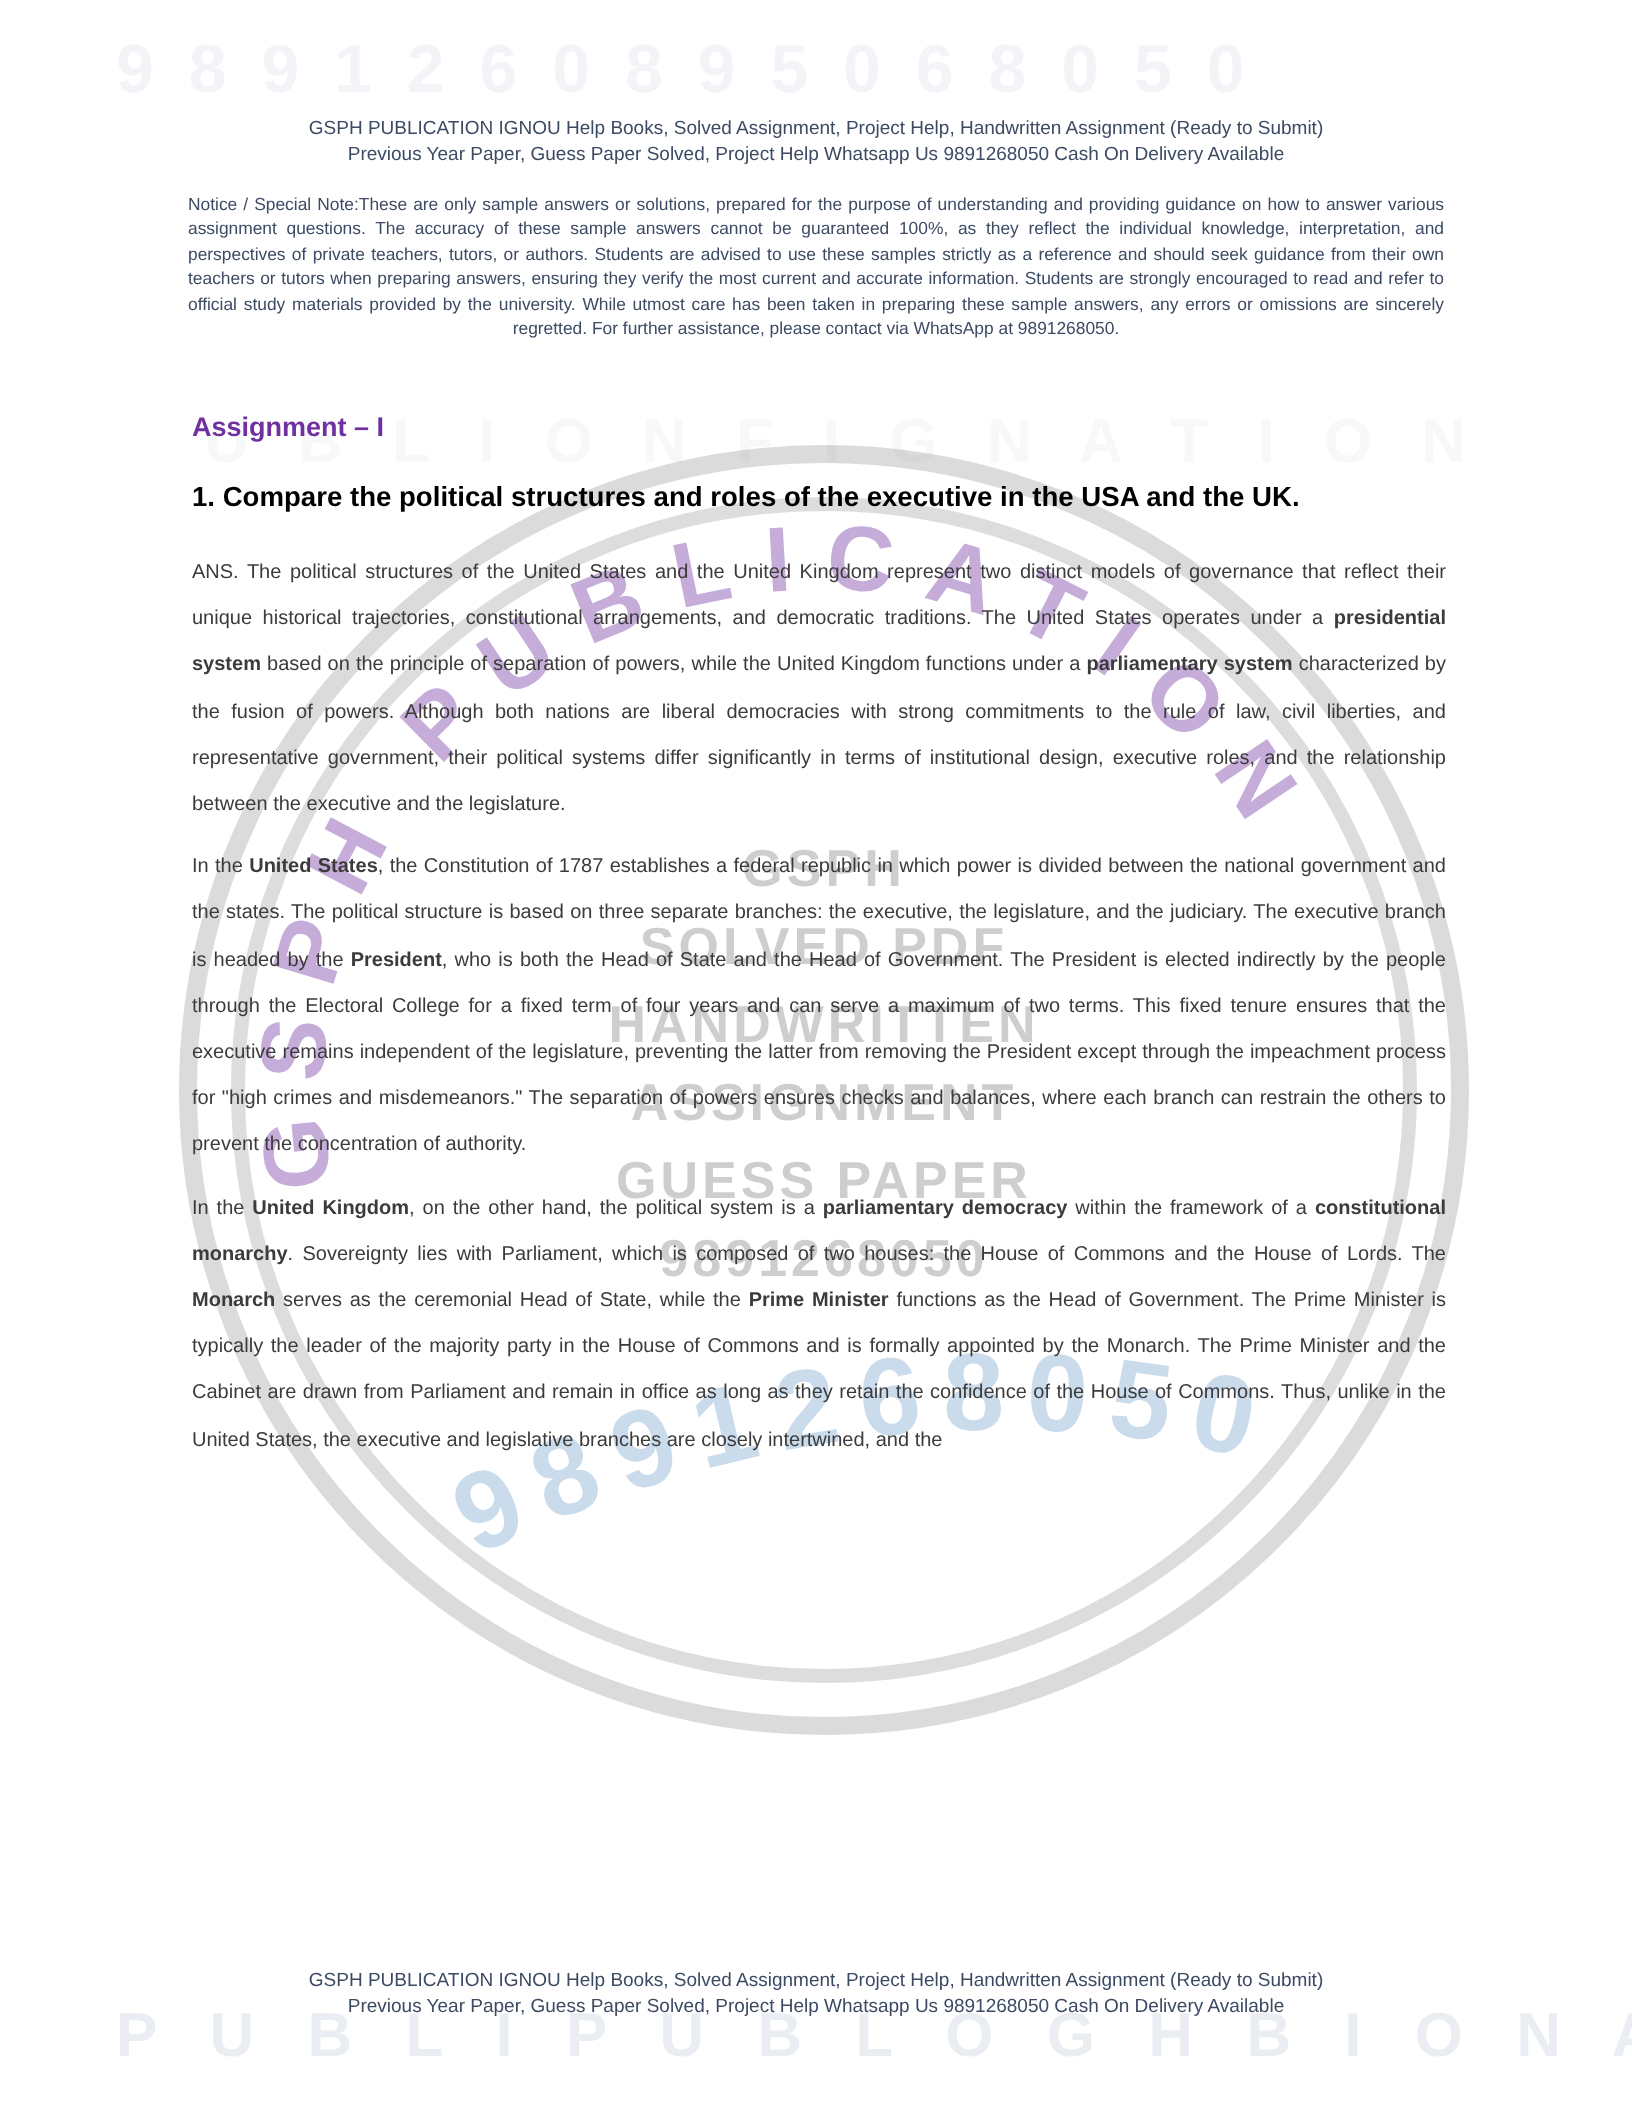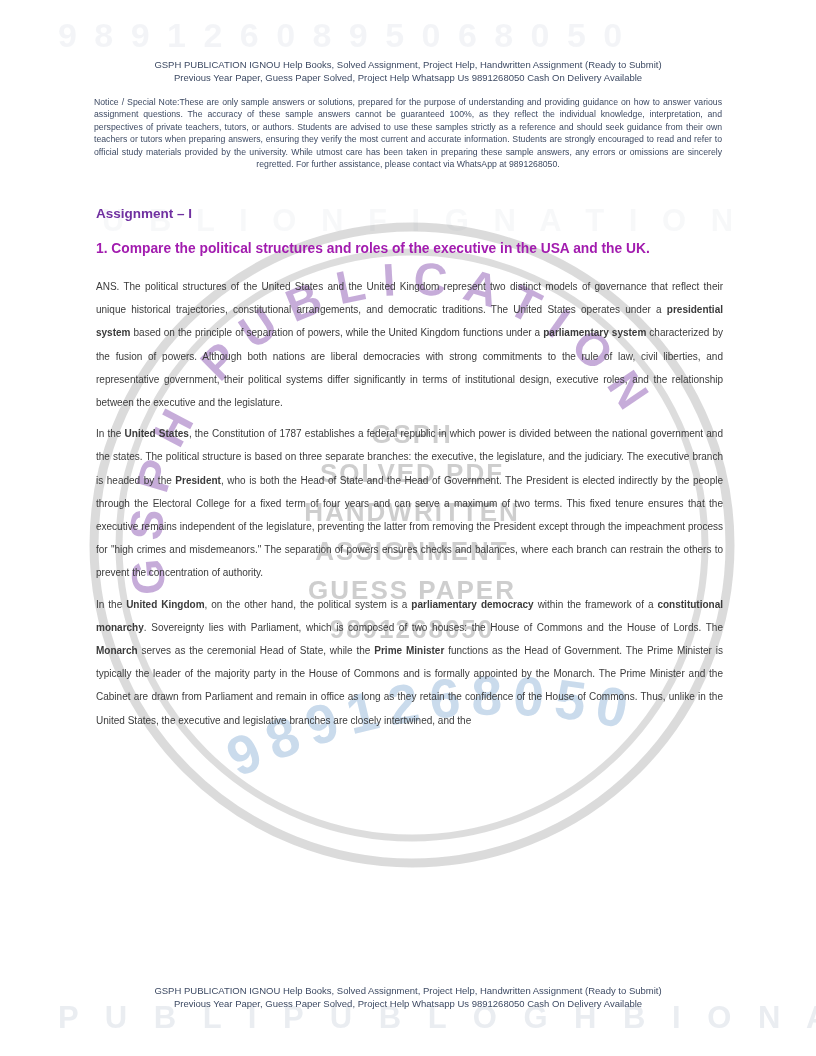--- a/index.html
+++ b/index.html
@@ -68,21 +68,21 @@
   }
   .assignment-heading {
     font-size: 13.5px;
     font-weight: bold;
     color: #7030a0;
     margin-bottom: 20px;
   }
   .question-heading {
     font-size: 13.8px;
     font-weight: bold;
-    color: #a21caf;
+    color: #000000;
     margin-bottom: 19px;
   }
   .body-para {
     font-size: 10px;
     color: #3b3b3b;
     line-height: 23.2px;
     text-align: justify;
     margin-bottom: 8px;
   }
   .body-para .b { font-weight: bold; }

